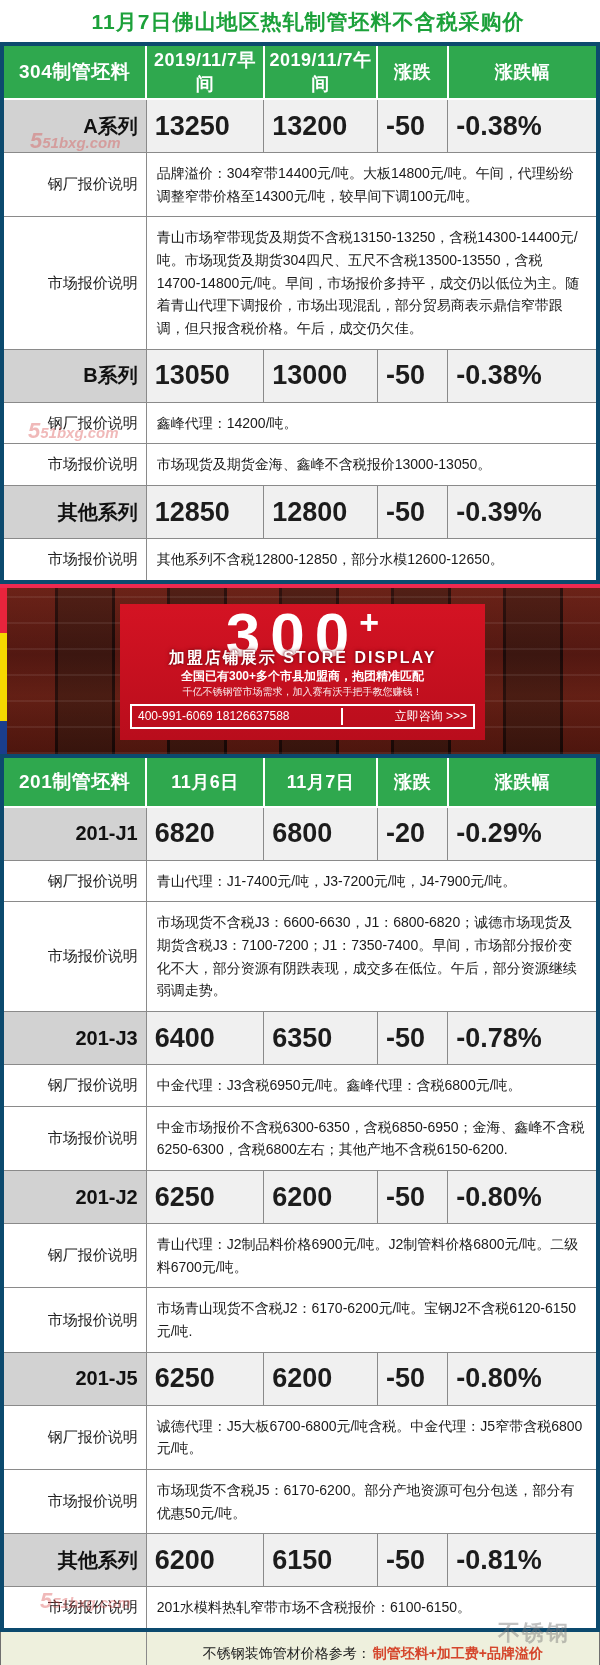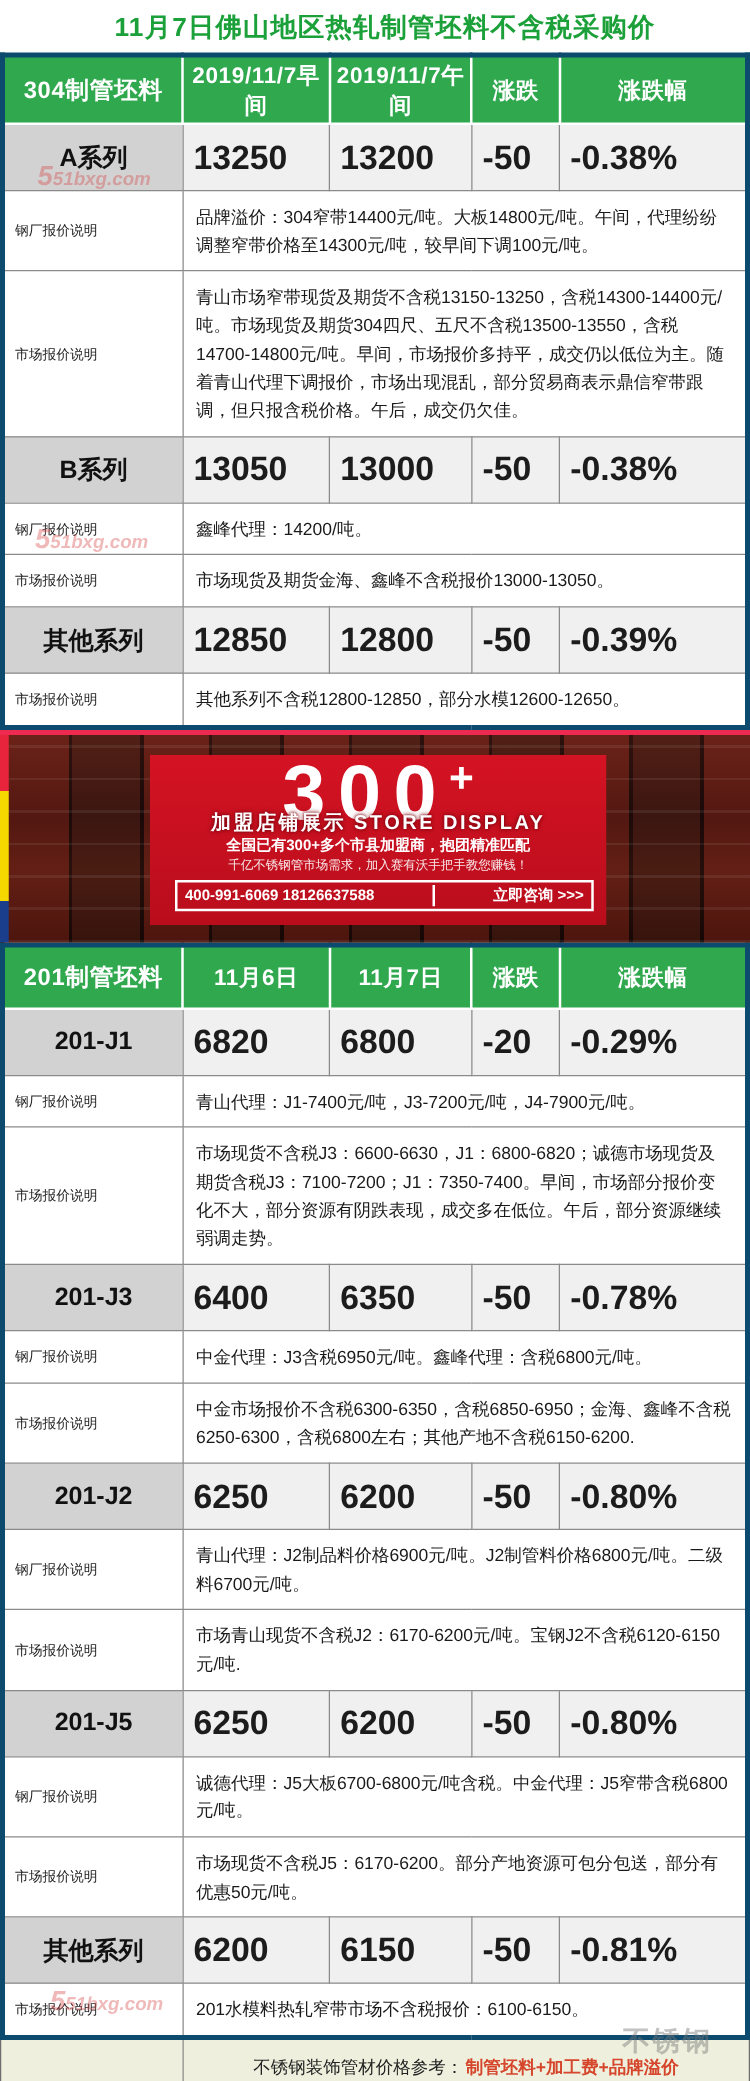--- a/index.html
+++ b/index.html
@@ -42,32 +42,32 @@
   table.price-table td{
     border:1px solid #8a8a8a;
     padding:4px 8px;
     vertical-align:middle;
   }
   tr.price-row td{height:44px;background:#f0f0f0;color:#1c1c1c;}
   tr.price-row td.label{
     background:#d2d2d2;
     font-weight:bold;
     font-size:20px;
-    text-align:center;
+    text-align:right;
     color:#111;
   }
   tr.price-row td.num{
     font-size:27px;
     text-align:left;
     font-weight:bold;
   }
   tr.note-row td{background:#ffffff;}
   tr.note-row td.label{
-    text-align:left;
-    font-size:11px;
+    text-align:right;
+    font-size:15px;
     color:#222;
     width:24.2%;
   }
   tr.note-row td.note{
     font-size:14px;
     line-height:1.62;
     color:#1a1a1a;
     padding:9px 10px;
     text-align:left;
   }
@@ -109,27 +109,27 @@
     top:44px;left:0;right:0;
     font-size:16px;
     font-weight:bold;
     letter-spacing:2px;
     text-shadow:0 0 4px #7e0510,0 0 2px #7e0510;
     white-space:nowrap;
   }
   .banner-line1{font-size:12px;font-weight:bold;margin-top:3px;white-space:nowrap;overflow:hidden;}
   .banner-line2{font-size:10px;margin-top:0;opacity:0.9;white-space:nowrap;overflow:hidden;}
   .banner-phonebar{
-    margin:5px 10px 0 20px;
+    margin:5px 10px 0 10px;
     border:2px solid #ffffff;
     display:flex;
     align-items:center;
     justify-content:space-between;
     font-size:12px;
-    font-weight:bold;
+    font-weight:normal;
     padding:2px 6px;
     white-space:nowrap;
   }
   .banner-phonebar .divider{width:2px;align-self:stretch;background:#ffffff;margin:0 6px;}
   
   .footer{
     display:flex;
     border:1px solid #6f6f6f;
     border-top:none;
     background:#eef0dd;

